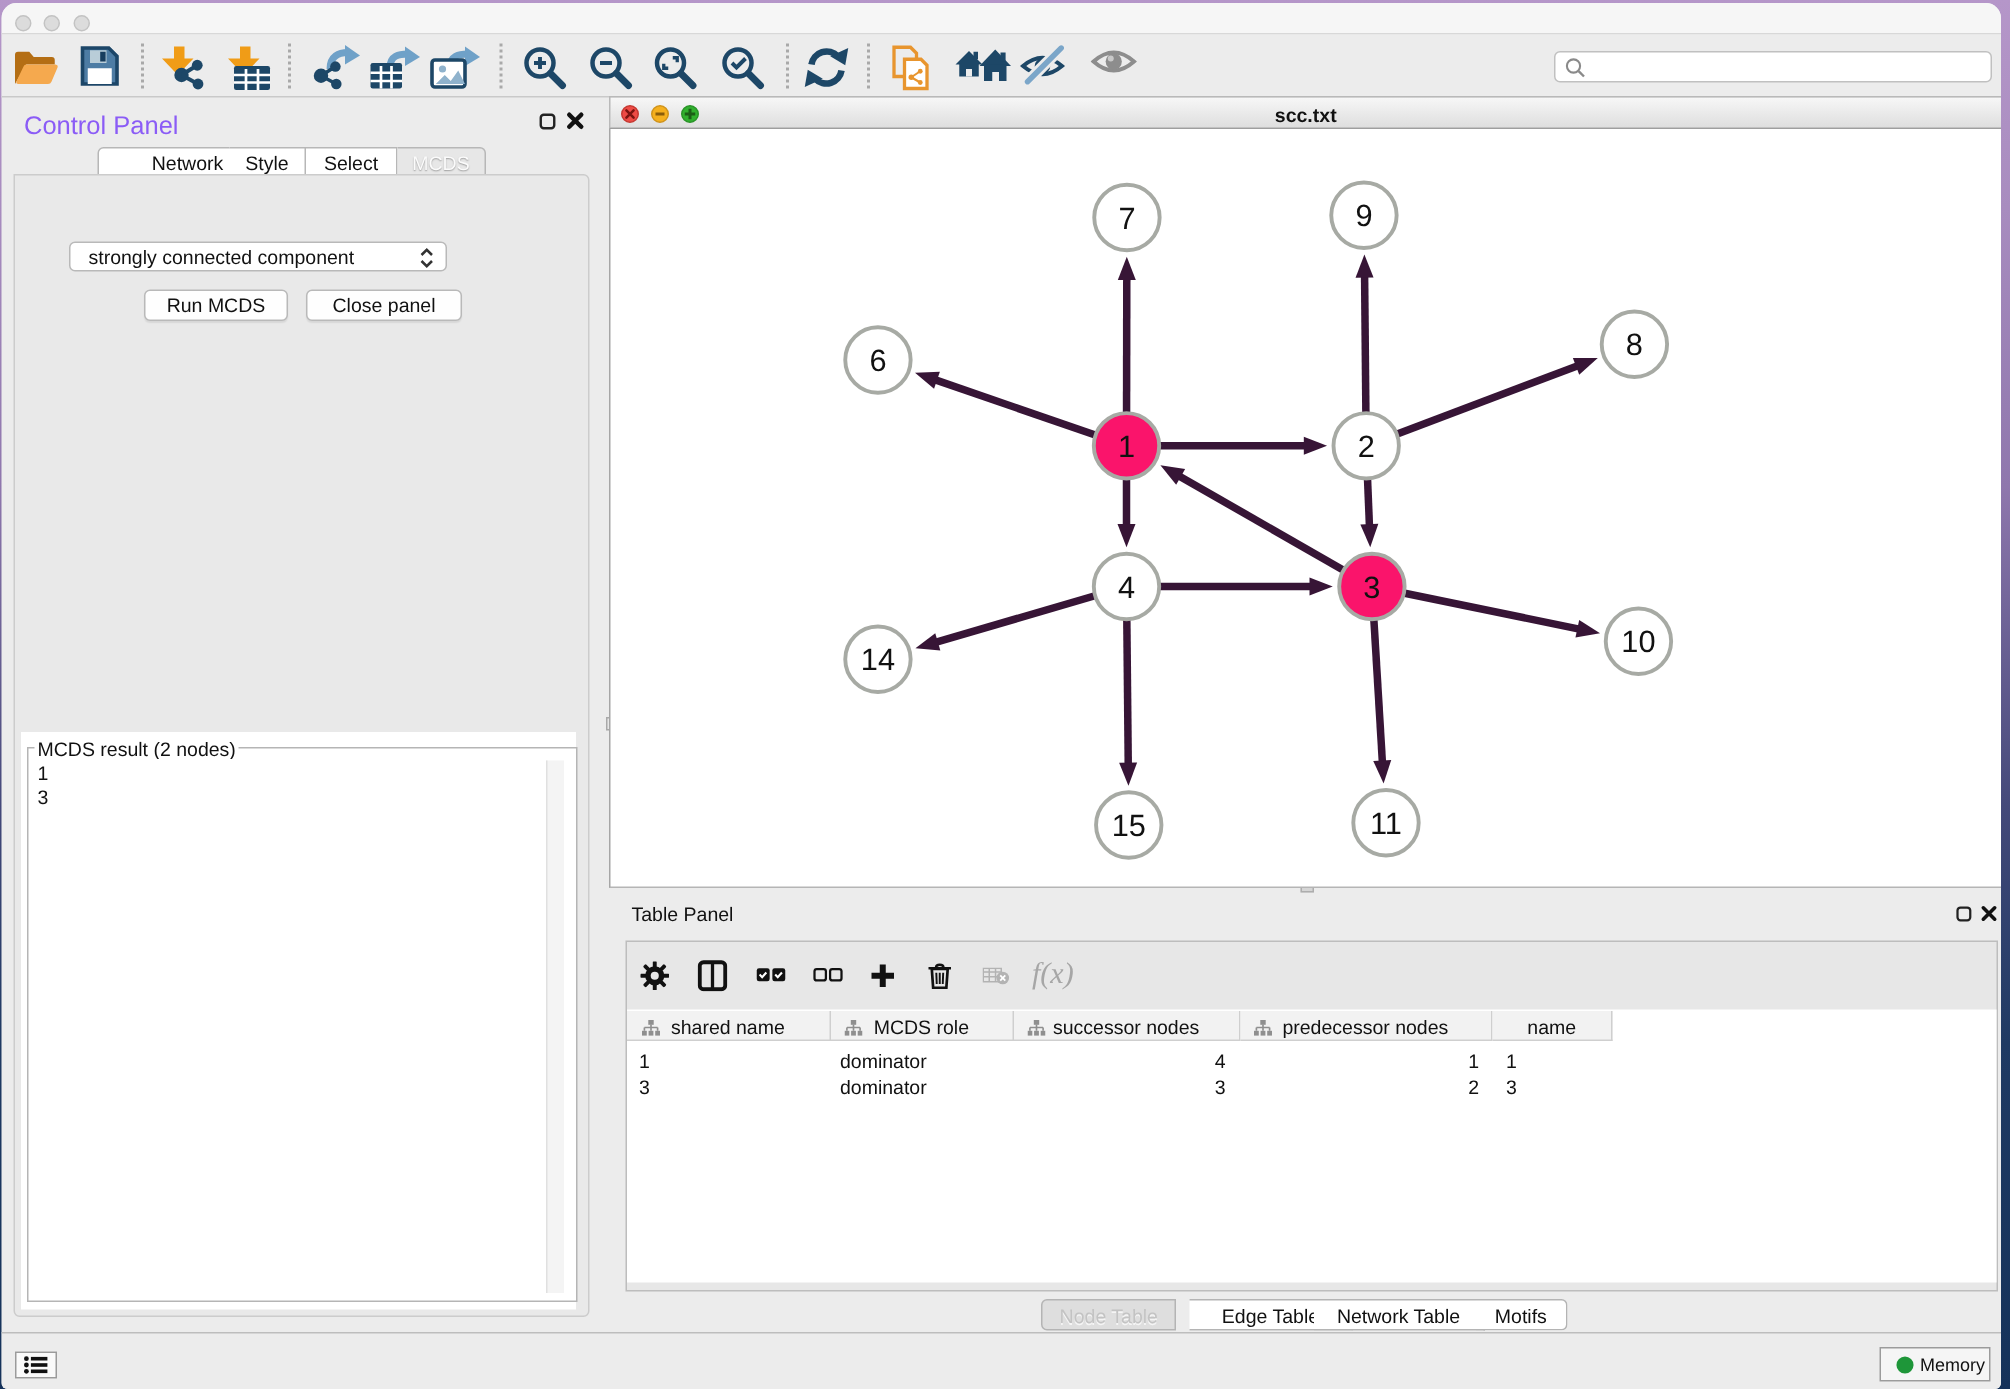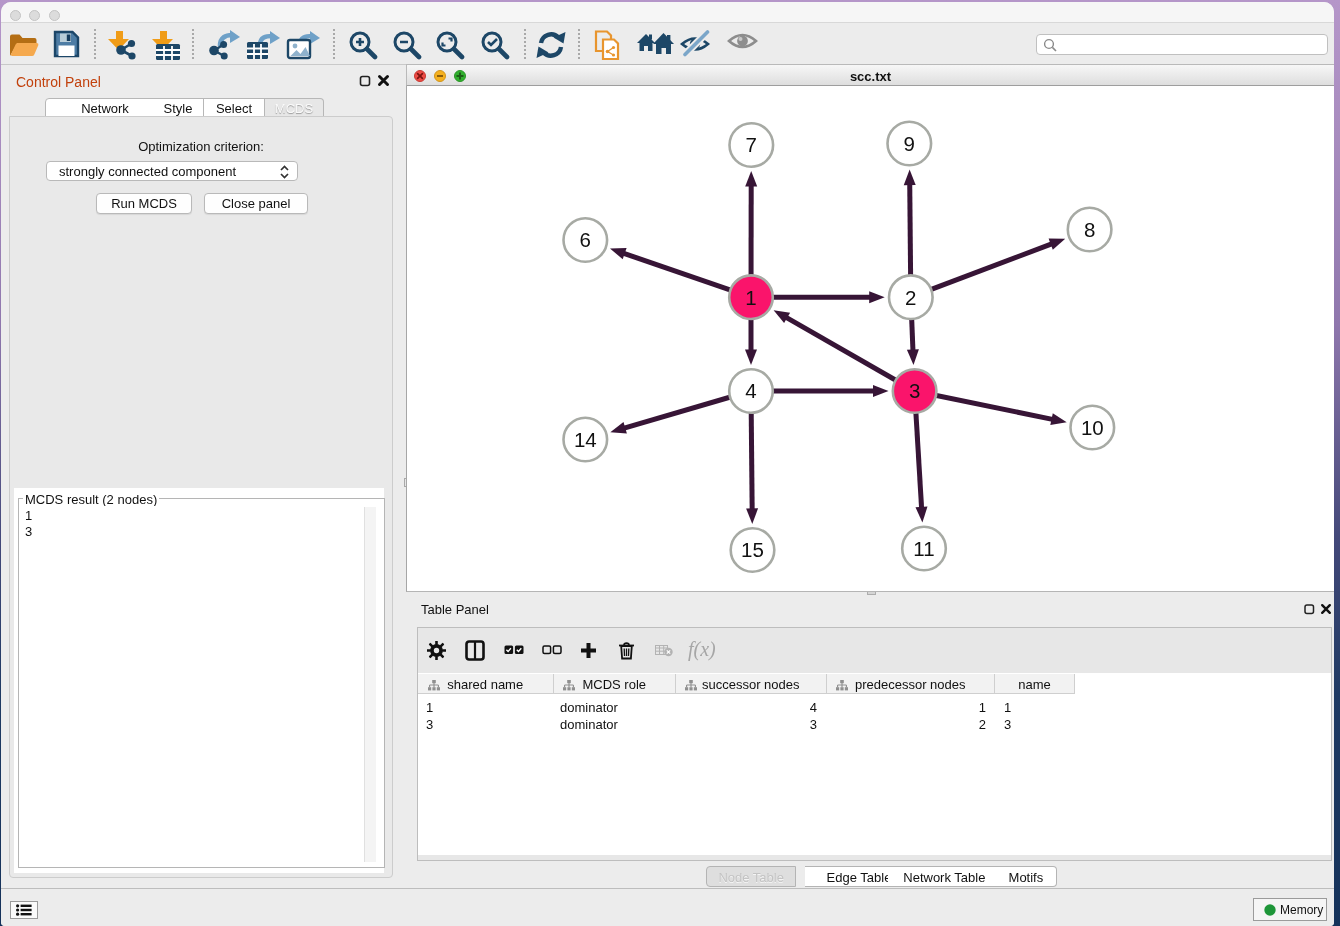--- a/index.html
+++ b/index.html
@@ -16,21 +16,21 @@
   color:#9b9b9b; font-size:13px; }
 #toolbar { position:absolute; left:0; top:21px; width:100%; height:42px;
   background:#ececec; border-bottom:1px solid #c9c9c9; }
 .sep { position:absolute; top:6px; height:30px; width:0;
   border-left:2px dotted #a9a9a9; }
 .ticon { position:absolute; top:7px; }
 #searchbox { position:absolute; left:1035px; top:11px; width:292px; height:21px;
   background:#fff; border:1px solid #c0c0c0; border-radius:4px; }
 
 #cp-head { position:absolute; left:0; top:64px; width:399px; height:28px; }
-#cp-title { position:absolute; left:15px; top:8px; font-size:14px; color:#c2410c; }
+#cp-title { position:absolute; left:15px; top:8px; font-size:17px; color:#8b5cf6; }
 #cp-tabs { position:absolute; left:0; top:96px; width:399px; }
 .cptab { position:absolute; top:0; height:19px; background:#fff;
   border:1px solid #b7b7b7; font-size:13px; text-align:center; padding-top:2px; color:#111; }
 #cp-body { position:absolute; left:8px; top:114px; width:384px; height:762px;
   background:#e9e9e9; border:1px solid #cccccc; border-radius:0 4px 4px 4px; }
 #opt-label { position:absolute; left:0; top:22px; width:100%; text-align:center;
   font-size:13px; color:#111; }
 #opt-select { position:absolute; left:36px; top:44px; width:252px; height:20px;
   background:#fff; border:1px solid #b9b9b9; border-radius:4px; font-size:13px; color:#111; }
 .cbtn { position:absolute; top:76px; height:21px; background:#fefefe;
@@ -59,21 +59,21 @@
 #tp-title { position:absolute; left:15px; top:7px; font-size:13px; color:#111; }
 #tp-box { position:absolute; left:11px; top:32px; width:915px; height:234px;
   background:#e7e7e7; border:1px solid #bdbdbd; }
 #tp-table { position:absolute; left:12px; top:78px; width:913px; height:182px; background:#fff; }
 .th { position:absolute; top:79px; height:20px; background:#f2f2f2;
   border-right:1px solid #cfcfcf; border-bottom:1px solid #cfcfcf;
   font-size:13px; color:#111; text-align:center; padding-top:3px; }
 .td { position:absolute; font-size:13px; color:#111; height:17px; }
 #tp-tabs { position:absolute; left:0; top:271px; width:929px; height:21px; }
 .tptab { position:absolute; top:0; height:21px; border:1px solid #b4b4b4; background:#fff;
-  font-size:13px; color:#111; text-align:center; padding-top:3px;margin-left:12px; }
+  font-size:13px; color:#111; text-align:center; padding-top:3px; }
 
 #status { position:absolute; left:0; top:886px; width:100%; height:38px;
   background:#ececec; border-top:1px solid #bdbdbd; }
 #mem-btn { position:absolute; right:7px; top:9px; width:74px; height:23px;
   background:#f5f5f5; border:1px solid #9b9b9b; font-size:12px; color:#111; }
 #list-btn { position:absolute; left:9px; top:12px; width:28px; height:18px;
   background:#fafafa; border:1px solid #9b9b9b; }
 </style>
 </head>
 <body>
@@ -204,27 +204,26 @@
 <div id="cp-head">
   <div id="cp-title">Control Panel</div>
   <svg style="position:absolute;left:358px;top:9px" width="12" height="12" viewBox="0 0 12 12">
     <rect x="1.5" y="1.5" width="9" height="9" rx="2" fill="none" stroke="#222" stroke-width="1.6"></rect>
   </svg>
   <svg style="position:absolute;left:376px;top:8px" width="13" height="13" viewBox="0 0 13 13">
     <path d="M2.5,2.5 L10.5,10.5 M10.5,2.5 L2.5,10.5" stroke="#111" stroke-width="3" stroke-linecap="round"></path>
   </svg>
 </div>
 <div id="cp-tabs">
-  <div class="cptab" style="left:44px;width:120px;border-radius:4px 0 0 0">Network</div>
+  <div class="cptab" style="left:64px;width:120px;border-radius:4px 0 0 0">Network</div>
   <div class="cptab" style="left:152px;width:51px;border-left:none">Style</div>
   <div class="cptab" style="left:203px;width:61px;border-left:none">Select</div>
   <div class="cptab" style="left:264px;width:59px;border-left:none;border-radius:0 4px 0 0;background:#e7e7e7;color:#fbfbfb;text-shadow:0 1px 1px #9a9a9a">MCDS</div>
 </div>
 <div id="cp-body">
-  <div id="opt-label">Optimization criterion:</div>
   <div id="opt-select">
     <span style="position:absolute;left:12px;top:2px">strongly connected component</span>
     <svg style="position:absolute;right:7px;top:3px" width="11" height="14" viewBox="0 0 11 14">
       <path d="M2,5 L5.5,1.5 L9,5" fill="none" stroke="#333" stroke-width="1.7"></path>
       <path d="M2,9 L5.5,12.5 L9,9" fill="none" stroke="#333" stroke-width="1.7"></path>
     </svg>
   </div>
   <div class="cbtn" style="left:86px;width:96px">Run MCDS</div>
   <div class="cbtn" style="left:194px;width:104px">Close panel</div>
   <div style="position:absolute;left:4px;top:371px;width:370px;height:385px;background:#fff"></div>

